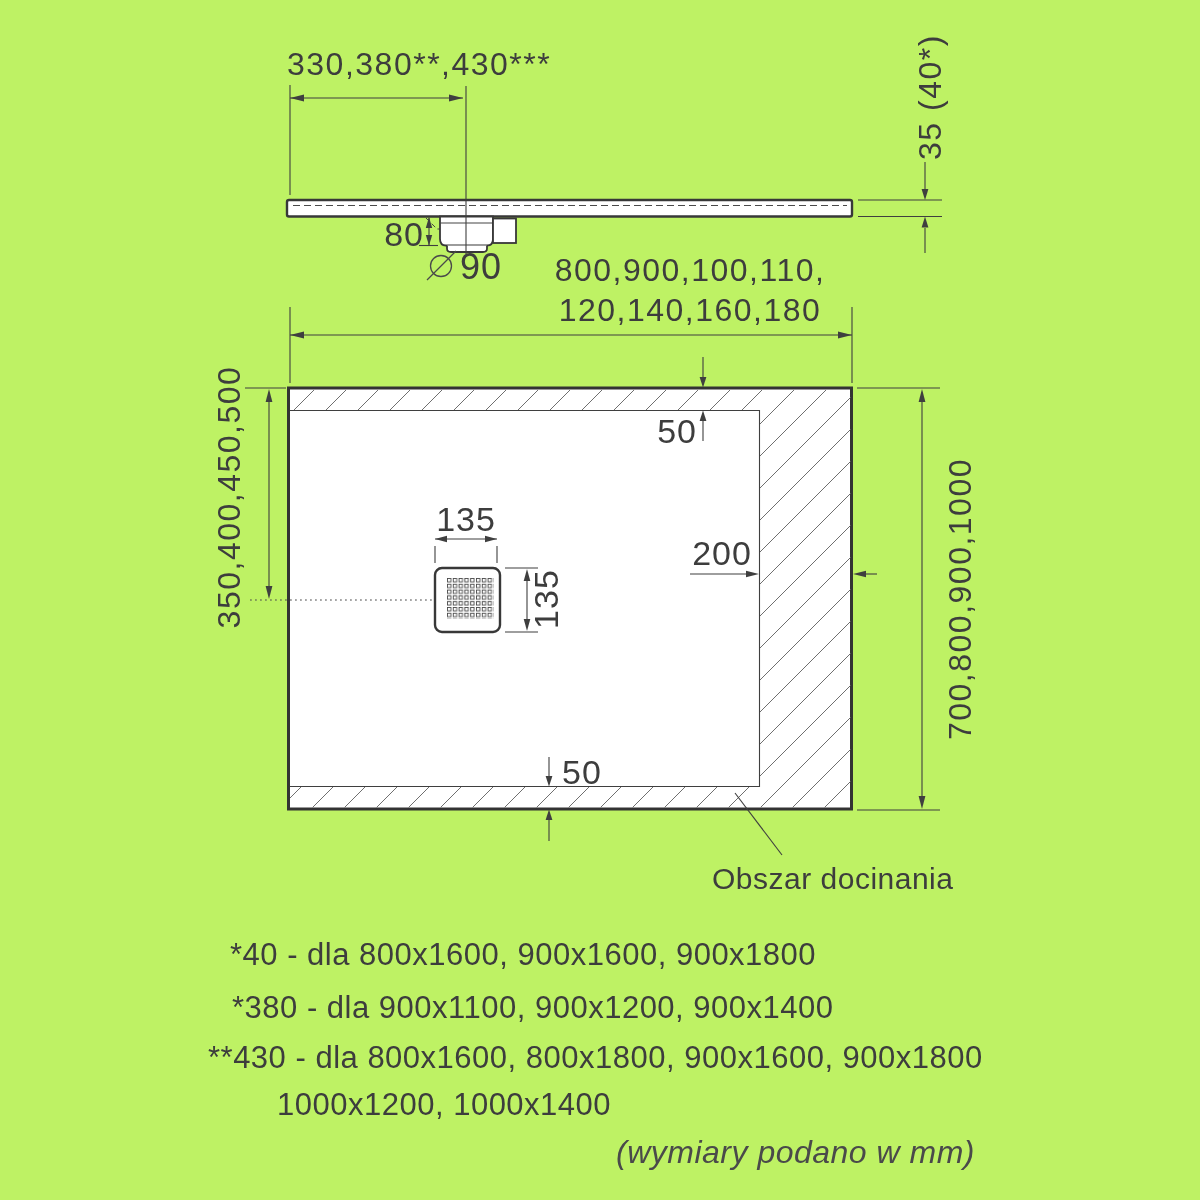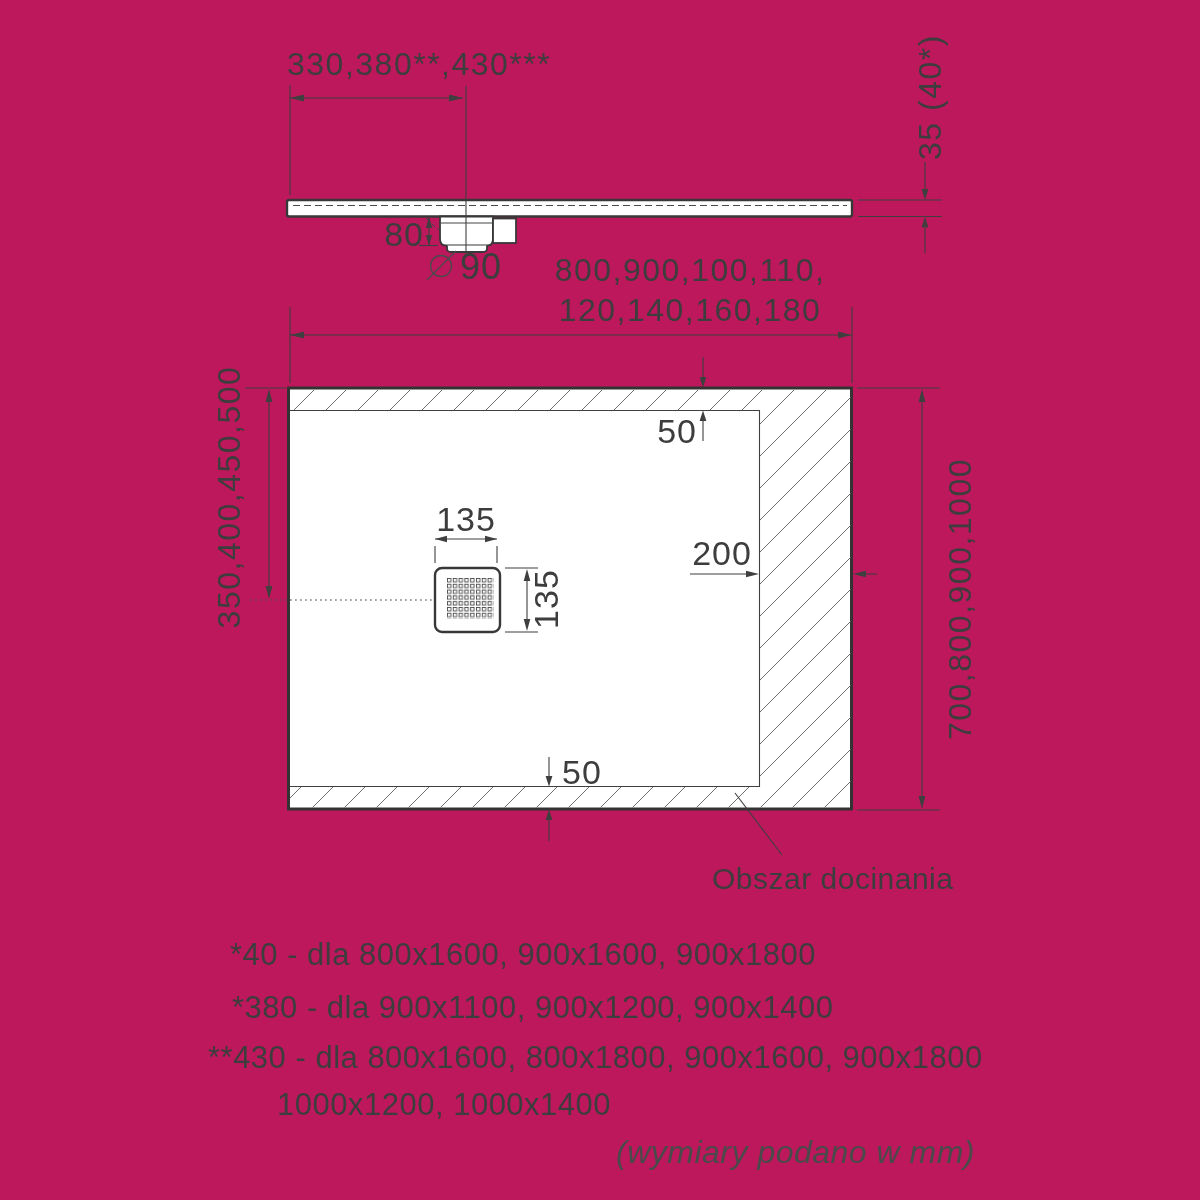--- a/index.html
+++ b/index.html
@@ -1,17 +1,17 @@
 <!DOCTYPE html>
 <html><head>
 <meta charset="utf-8">
 <style>
   html,body{margin:0;padding:0;background:#ffffff;}
   .canvas{
-    width:1200px;height:1200px;position:relative;background:#be185d;
+    width:1200px;height:1200px;position:relative;background:#bef264;
     font-family:"Liberation Sans",sans-serif;
   }
   svg{display:block;}
   text{
     font-family:"Liberation Sans",sans-serif;
     fill:#3d3d3d;
   }
   .dim{font-size:32px;letter-spacing:1.5px;}
   .dim-s{font-size:34px;letter-spacing:1px;}
   .note{font-size:31px;letter-spacing:0.5px;}

